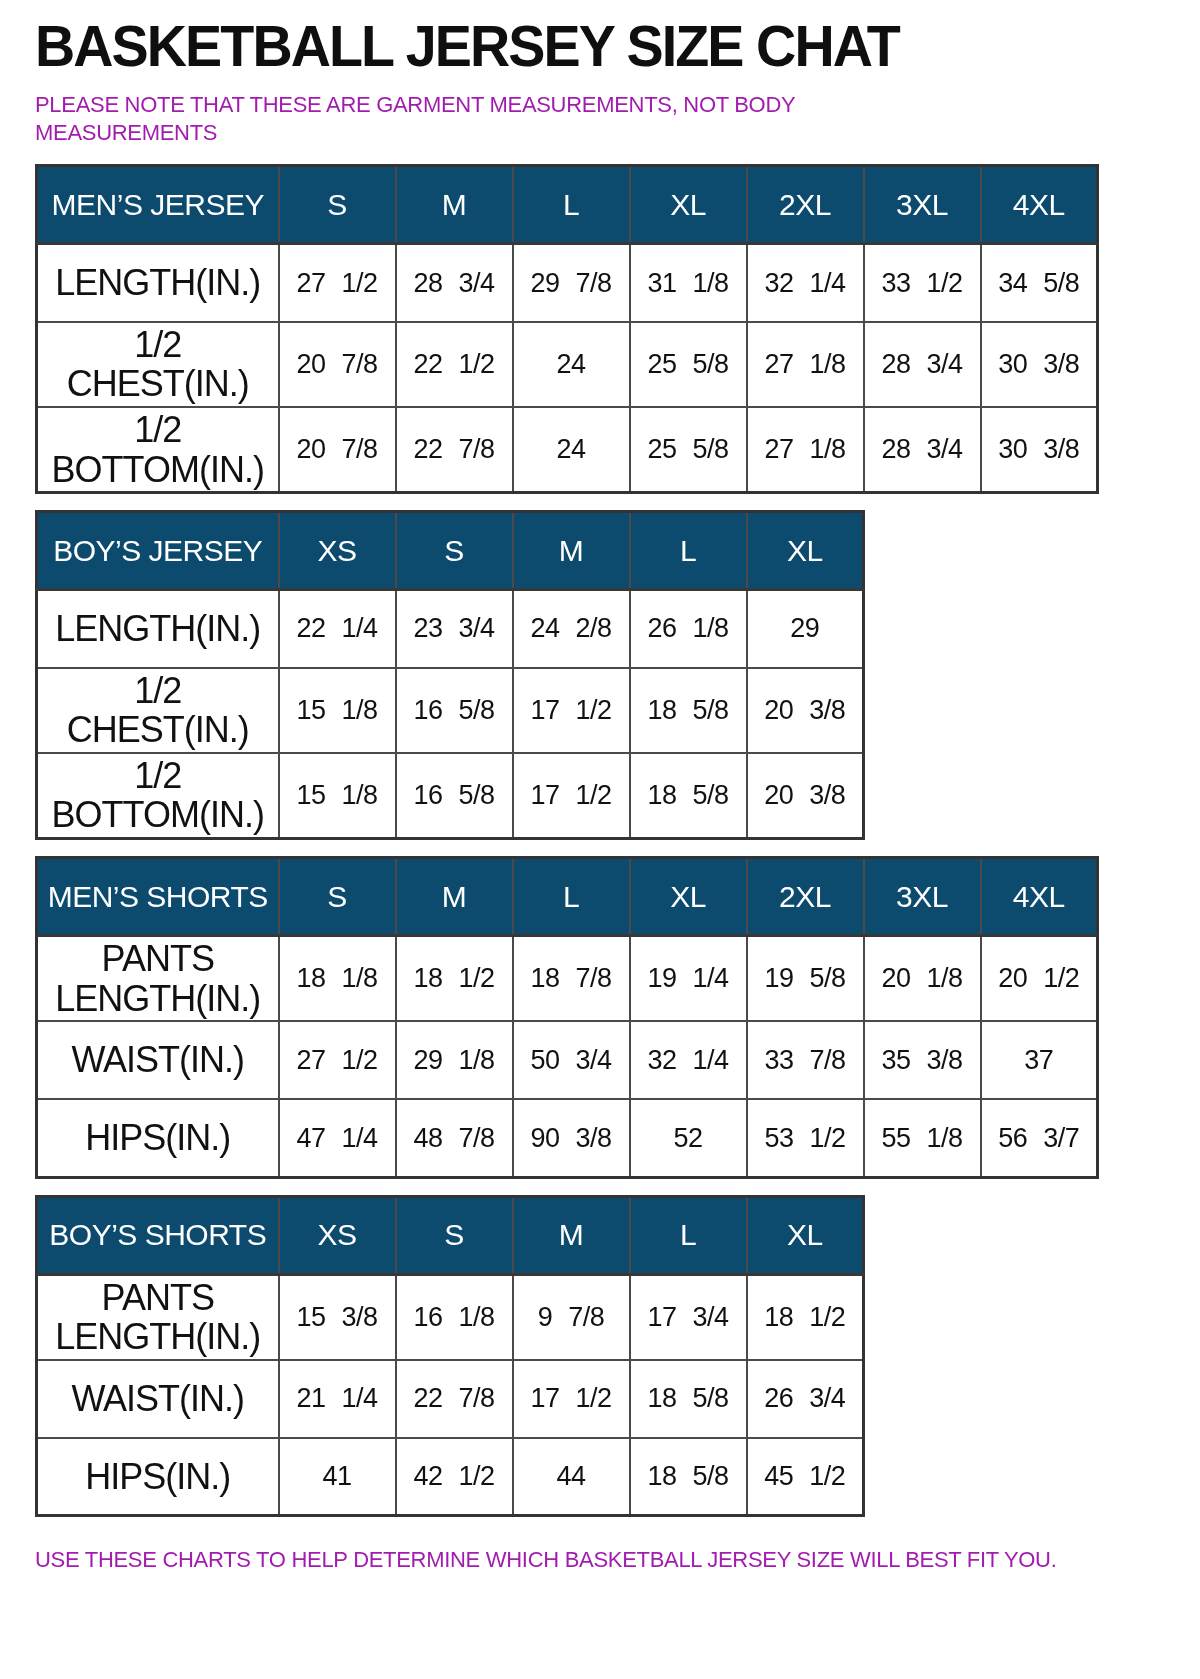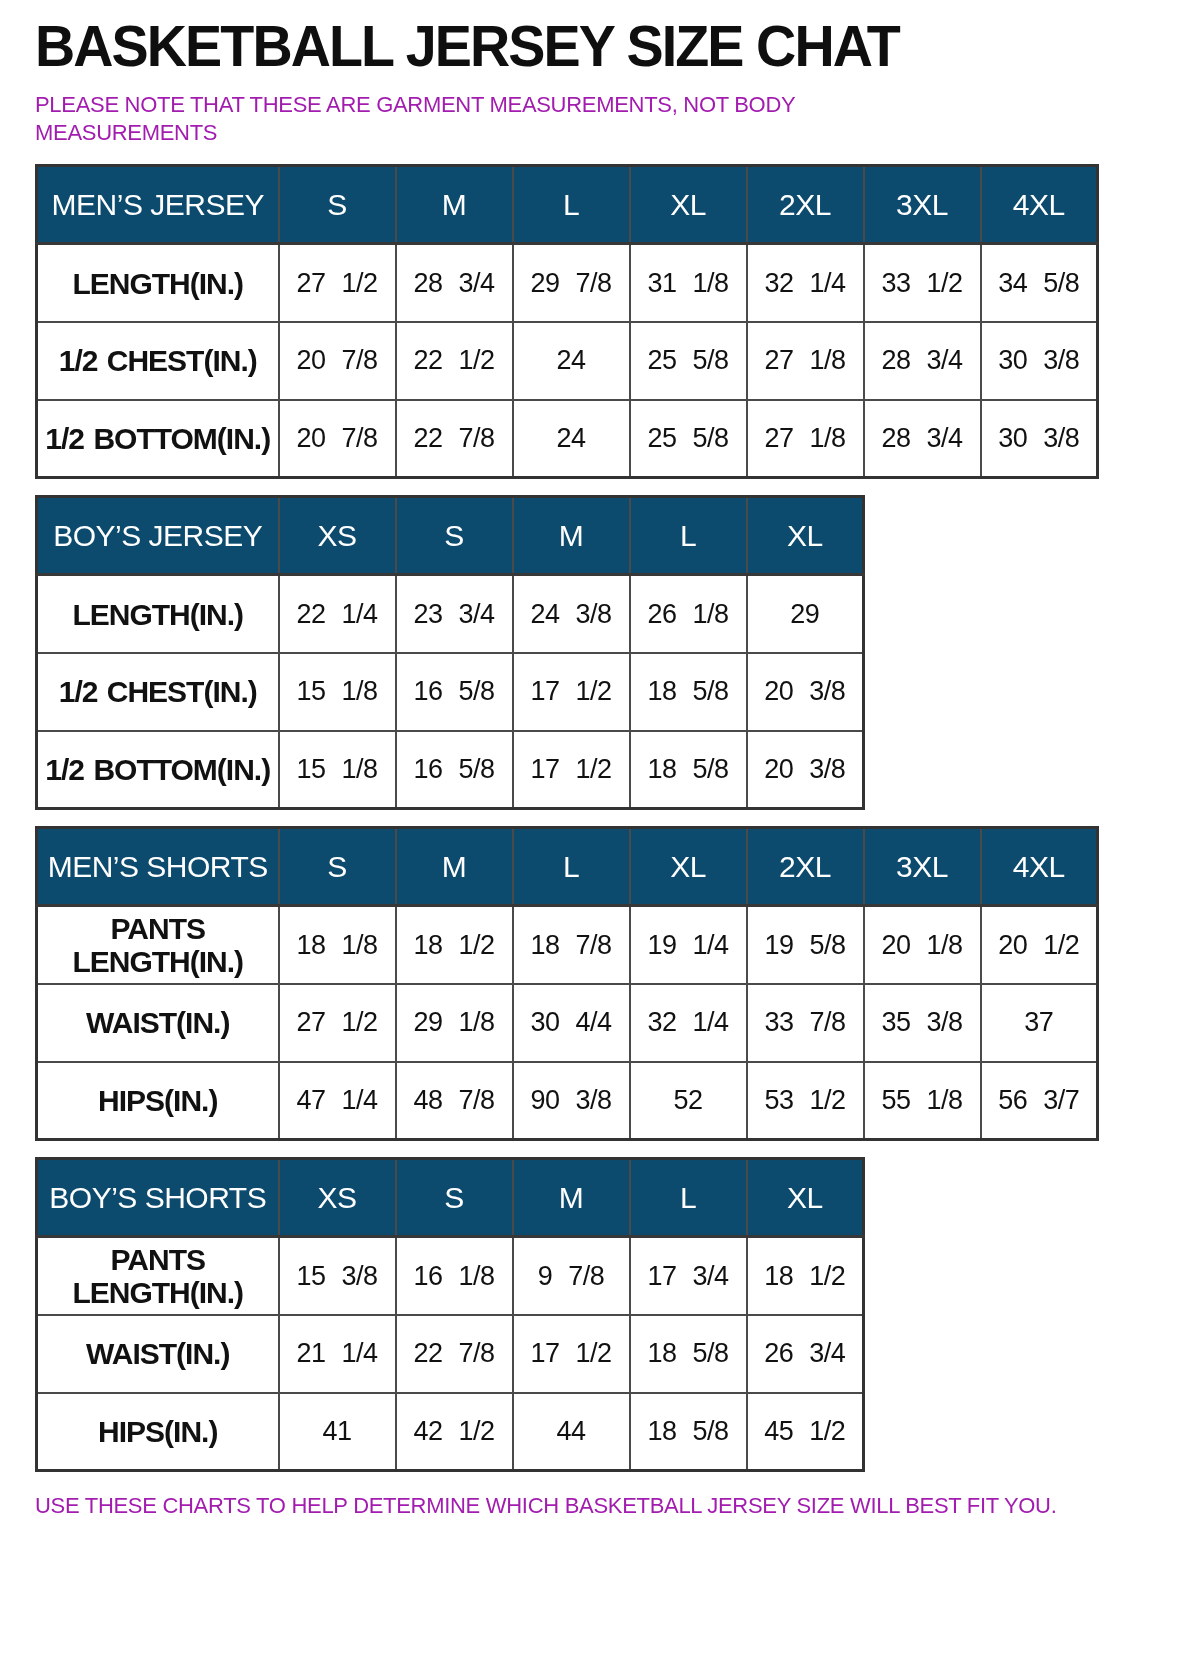--- a/index.html
+++ b/index.html
@@ -31,21 +31,21 @@
     font-size: 22px;
     font-weight: normal;
     letter-spacing: -0.3px;
     line-height: 1.28;
     width: 800px;
     margin: 0 0 17px 0;
   }
   .note.bottom {
     width: 1010px;
     white-space: nowrap;
-    margin: 20px 0 0 0;
+    margin: 29px 0 0 0;
   }
   table.size-table {
     border-collapse: collapse;
     table-layout: fixed;
     margin: 0 0 16px 0;
     border: 3px solid #333333;
   }
   .size-table th, .size-table td {
     border: 2px solid #4a4a4a;
     text-align: center;
@@ -68,22 +68,22 @@
     width: 242px;
   }
   .size-table td {
     font-size: 27px;
     color: #111111;
     height: 78px;
     word-spacing: 9px;
     letter-spacing: -0.5px;
   }
   .size-table td.row-label {
-    font-weight: bold;
-    font-size: 30px;
+    font-weight: normal;
+    font-size: 36px;
     letter-spacing: -1px;
     line-height: 1.1;
     word-spacing: 2px;
   }
 </style>
 </head>
 <body>
 
 <div class="page">
 
@@ -147,21 +147,21 @@
           <th>M</th>
           <th>L</th>
           <th>XL</th>
         </tr>
     </thead>
     <tbody>
         <tr>
           <td class="row-label">LENGTH(IN.)</td>
           <td>22 1/4</td>
           <td>23 3/4</td>
-          <td>24 3/8</td>
+          <td>24 2/8</td>
           <td>26 1/8</td>
           <td>29</td>
         </tr>
         <tr>
           <td class="row-label">1/2 CHEST(IN.)</td>
           <td>15 1/8</td>
           <td>16 5/8</td>
           <td>17 1/2</td>
           <td>18 5/8</td>
           <td>20 3/8</td>
@@ -198,21 +198,21 @@
           <td>18 7/8</td>
           <td>19 1/4</td>
           <td>19 5/8</td>
           <td>20 1/8</td>
           <td>20 1/2</td>
         </tr>
         <tr>
           <td class="row-label">WAIST(IN.)</td>
           <td>27 1/2</td>
           <td>29 1/8</td>
-          <td>30 4/4</td>
+          <td>50 3/4</td>
           <td>32 1/4</td>
           <td>33 7/8</td>
           <td>35 3/8</td>
           <td>37</td>
         </tr>
         <tr>
           <td class="row-label">HIPS(IN.)</td>
           <td>47 1/4</td>
           <td>48 7/8</td>
           <td>90 3/8</td>

